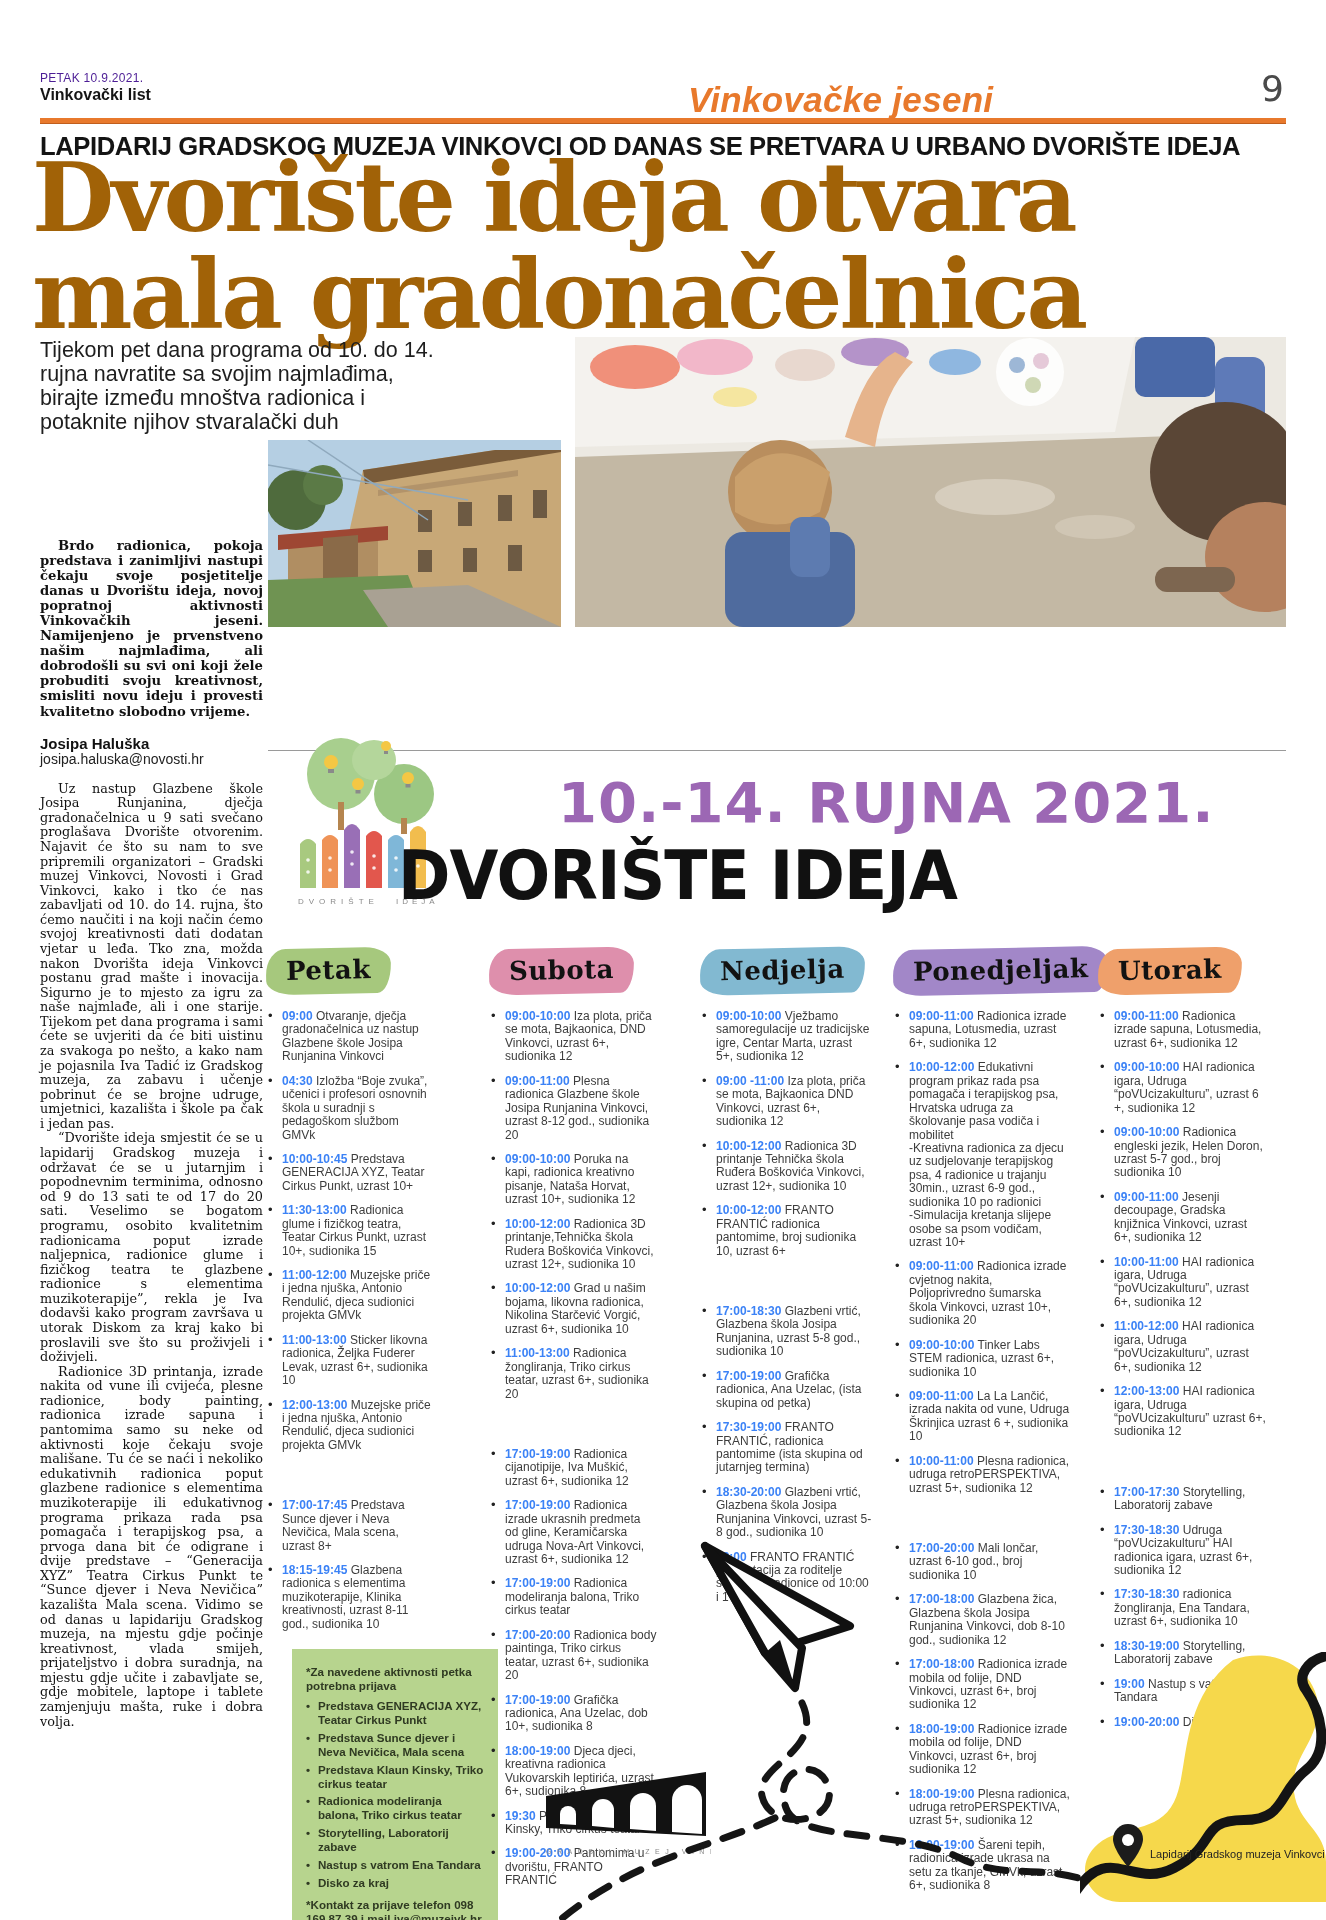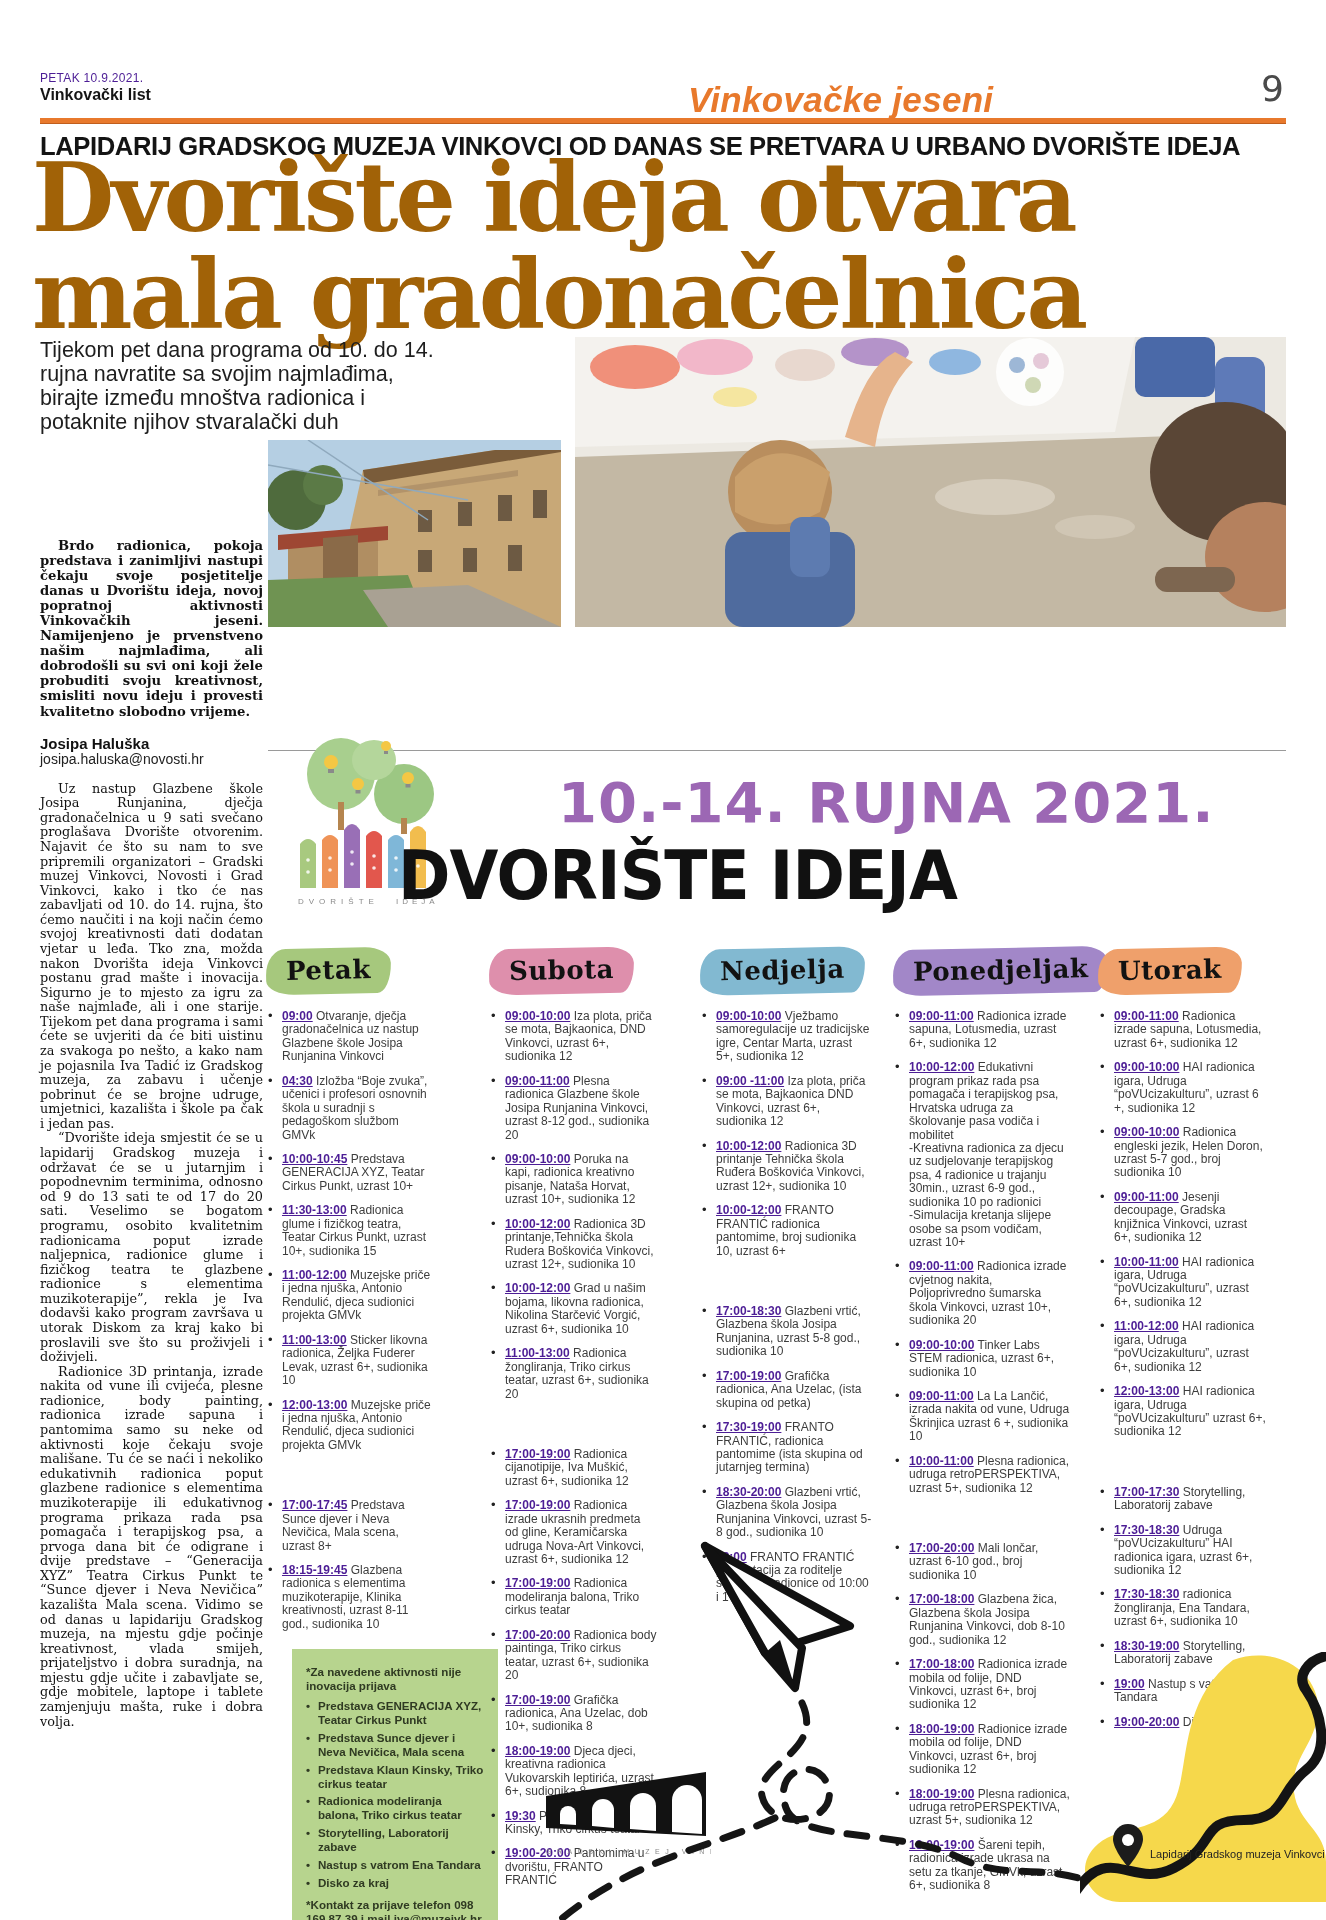--- a/index.html
+++ b/index.html
@@ -59,21 +59,21 @@
   .day-header{display:inline-block;padding:7px 20px 9px;border-radius:20px 26px 14px 28px/26px 16px 30px 14px;
               transform:rotate(-1.2deg);}
   .day-header span{font-family:"DejaVu Serif",serif;font-weight:bold;font-size:26px;color:#121212;
                    letter-spacing:.5px;}
   .day-list{margin-top:16px;}
   .item{position:relative;padding-left:16px;font-size:12px;line-height:1.12;color:#3d3d3d;
         margin-top:11px;white-space:pre-line;}
   .item:first-child{margin-top:0;}
   .item.gap{margin-top:47px;}
   .item::before{content:"\2022";position:absolute;left:2px;top:-1px;color:#222;font-size:13px;}
-  .item b{color:#4c1d95;text-decoration:underline;}
+  .item b{color:#3b82f6;}
 
   .col-petak{left:266px;width:168px;}
   .col-subota{left:489px;width:168px;}
   .col-nedjelja{left:700px;width:172px;}
   .col-ponedjeljak{left:893px;width:178px;}
   .col-utorak{left:1098px;width:168px;}
 
   
   .notes-box{margin:18px 0 0 26px;width:178px;background:#b7d48e;padding:16px 14px 18px;
              font-size:11.6px;line-height:1.2;color:#2f3a22;}
@@ -231,21 +231,21 @@
         <div class="item"><b>04:30</b> Izložba “Boje zvuka”, učenici i profesori osnovnih škola u suradnji s pedagoškom službom GMVk</div>
         <div class="item"><b>10:00-10:45</b> Predstava GENERACIJA XYZ, Teatar Cirkus Punkt, uzrast 10+</div>
         <div class="item"><b>11:30-13:00</b> Radionica glume i fizičkog teatra, Teatar Cirkus Punkt, uzrast 10+, sudionika 15</div>
         <div class="item"><b>11:00-12:00</b> Muzejske priče i jedna njuška, Antonio Rendulić, djeca sudionici projekta GMVk</div>
         <div class="item"><b>11:00-13:00</b> Sticker likovna radionica, Željka Fuderer Levak, uzrast 6+, sudionika 10</div>
         <div class="item"><b>12:00-13:00</b> Muzejske priče i jedna njuška, Antonio Rendulić, djeca sudionici projekta GMVk</div>
         <div class="item gap"><b>17:00-17:45</b> Predstava Sunce djever i Neva Nevičica, Mala scena, uzrast 8+</div>
         <div class="item"><b>18:15-19:45</b> Glazbena radionica s elementima muzikoterapije, Klinika kreativnosti, uzrast 8-11 god., sudionika 10</div>
       </div>
     <div class="notes-box">
-      <p class="notes-title">*Za navedene aktivnosti nije inovacija prijava</p>
+      <p class="notes-title">*Za navedene aktivnosti petka potrebna prijava</p>
       <div>
           <div class="note-item">Predstava GENERACIJA XYZ, Teatar Cirkus Punkt</div>
           <div class="note-item">Predstava Sunce djever i Neva Nevičica, Mala scena</div>
           <div class="note-item">Predstava Klaun Kinsky, Triko cirkus teatar</div>
           <div class="note-item">Radionica modeliranja balona, Triko cirkus teatar</div>
           <div class="note-item">Storytelling, Laboratorij zabave</div>
           <div class="note-item">Nastup s vatrom Ena Tandara</div>
           <div class="note-item">Disko za kraj</div>
         </div>
       <div class="note-foot">*Kontakt za prijave telefon 098 169 87 39 i mail iva@muzejvk.hr svaki radni dan do 9.9. u vremenu od 10-14 sati</div>

